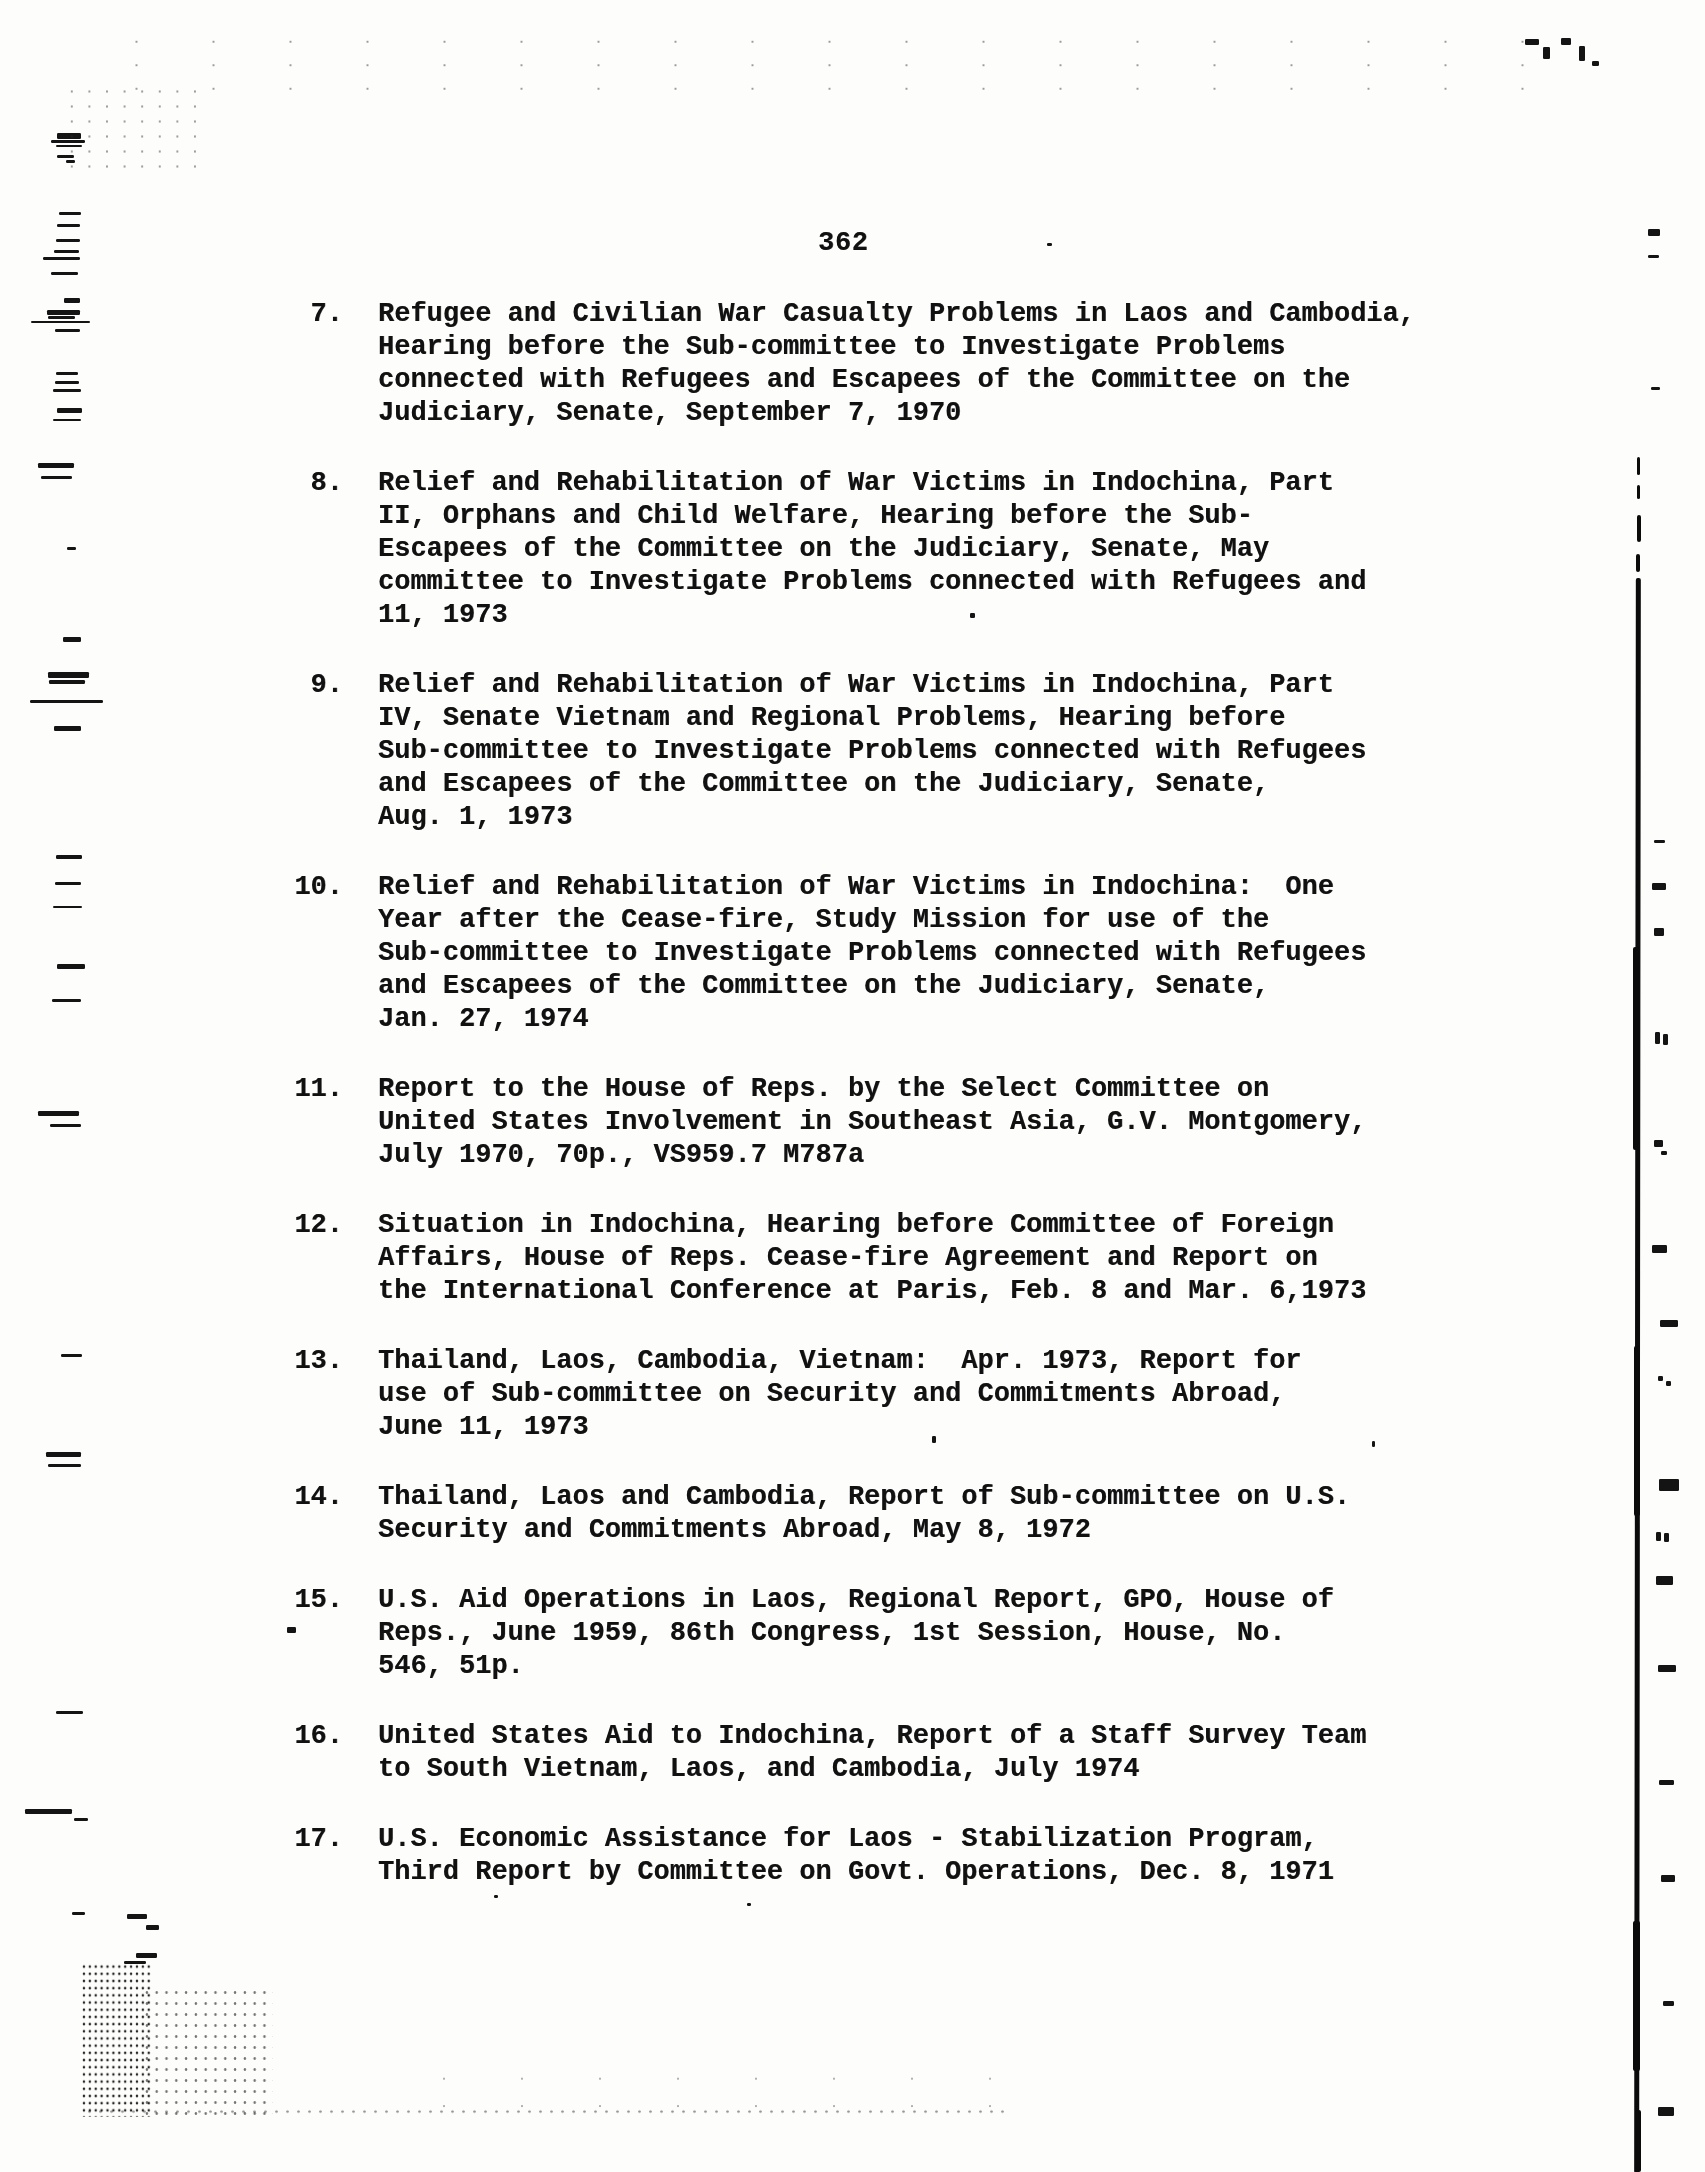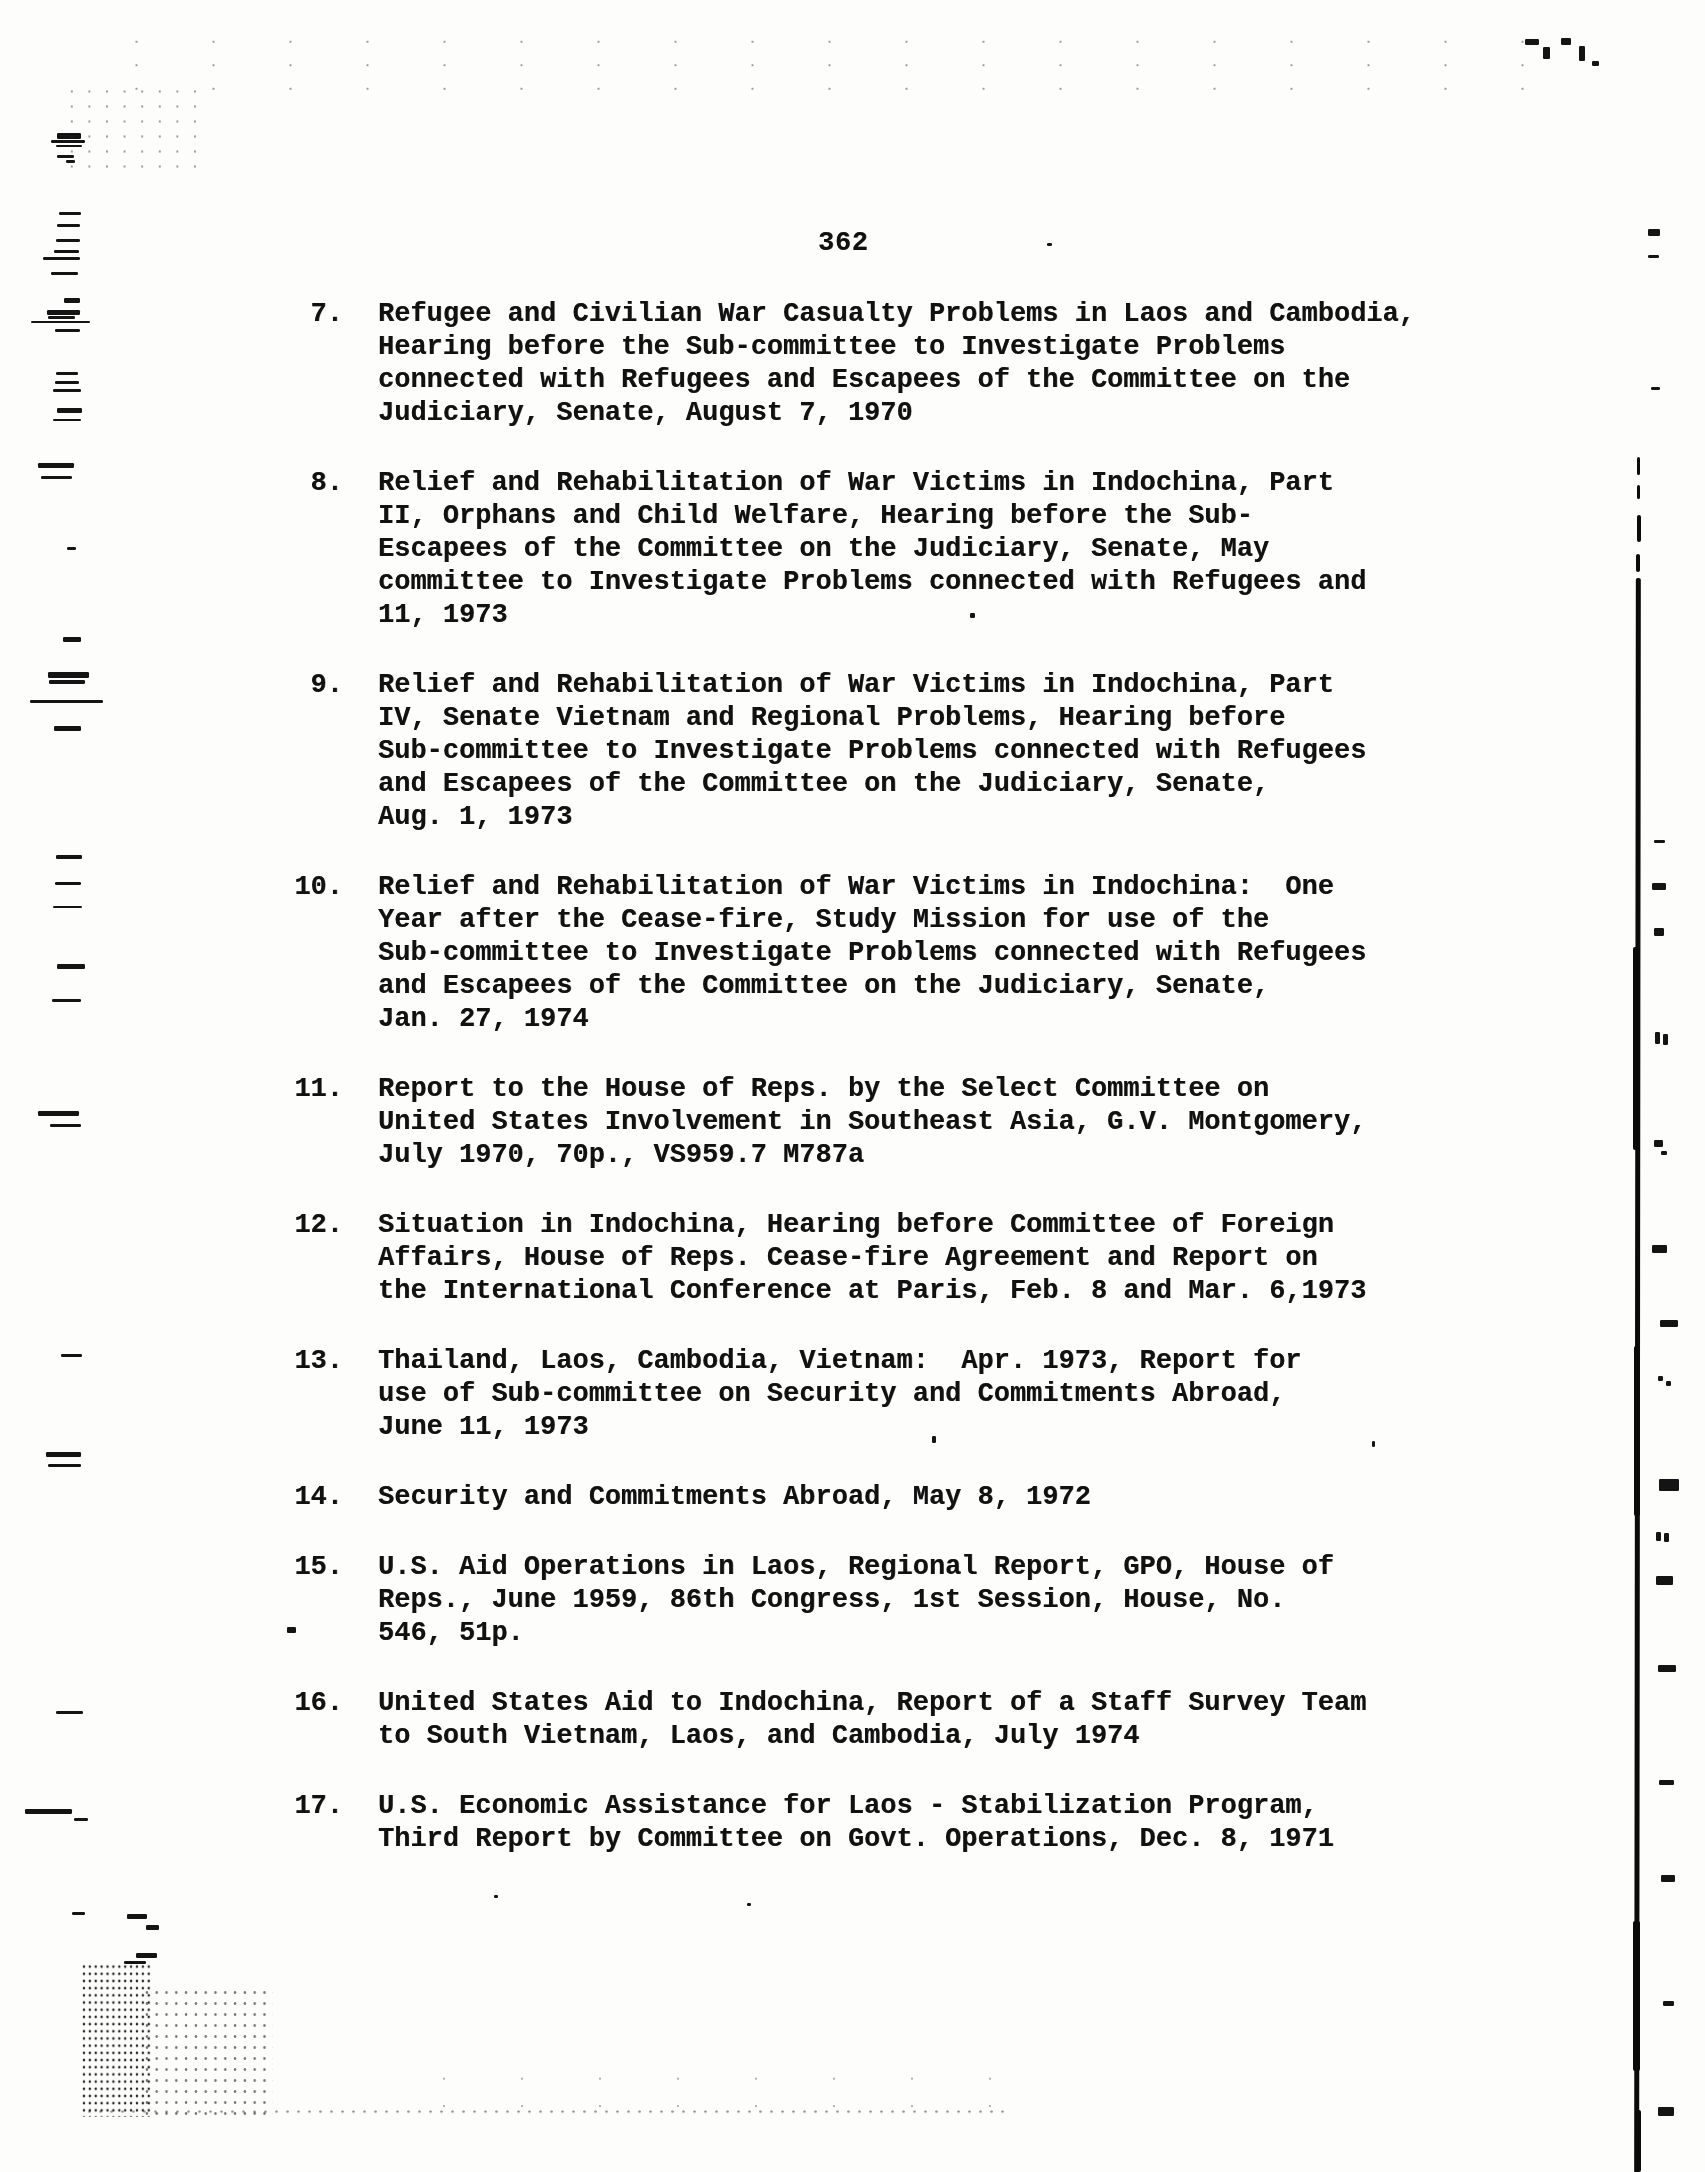--- a/index.html
+++ b/index.html
@@ -80,21 +80,21 @@
 
   <div class="page-number">362</div>
 
   <div class="bib-list" id="bib-list">
       <div class="bib-item">
         <div class="bib-num">7.</div>
         <div class="bib-body">
           <div class="bib-line">Refugee and Civilian War Casualty Problems in Laos and Cambodia,</div>
           <div class="bib-line">Hearing before the Sub-committee to Investigate Problems</div>
           <div class="bib-line">connected with Refugees and Escapees of the Committee on the</div>
-          <div class="bib-line">Judiciary, Senate, August 7, 1970</div>
+          <div class="bib-line">Judiciary, Senate, September 7, 1970</div>
         </div>
       </div>
       <div class="bib-item">
         <div class="bib-num">8.</div>
         <div class="bib-body">
           <div class="bib-line">Relief and Rehabilitation of War Victims in Indochina, Part</div>
           <div class="bib-line">II, Orphans and Child Welfare, Hearing before the Sub-</div>
           <div class="bib-line">Escapees of the Committee on the Judiciary, Senate, May</div>
           <div class="bib-line">committee to Investigate Problems connected with Refugees and</div>
           <div class="bib-line">11, 1973</div>
@@ -140,20 +140,21 @@
         <div class="bib-num">13.</div>
         <div class="bib-body">
           <div class="bib-line">Thailand, Laos, Cambodia, Vietnam:  Apr. 1973, Report for</div>
           <div class="bib-line">use of Sub-committee on Security and Commitments Abroad,</div>
           <div class="bib-line">June 11, 1973</div>
         </div>
       </div>
       <div class="bib-item">
         <div class="bib-num">14.</div>
         <div class="bib-body">
+          <div class="bib-line">Thailand, Laos and Cambodia, Report of Sub-committee on U.S.</div>
           <div class="bib-line">Security and Commitments Abroad, May 8, 1972</div>
         </div>
       </div>
       <div class="bib-item">
         <div class="bib-num">15.</div>
         <div class="bib-body">
           <div class="bib-line">U.S. Aid Operations in Laos, Regional Report, GPO, House of</div>
           <div class="bib-line">Reps., June 1959, 86th Congress, 1st Session, House, No.</div>
           <div class="bib-line">546, 51p.</div>
         </div>

